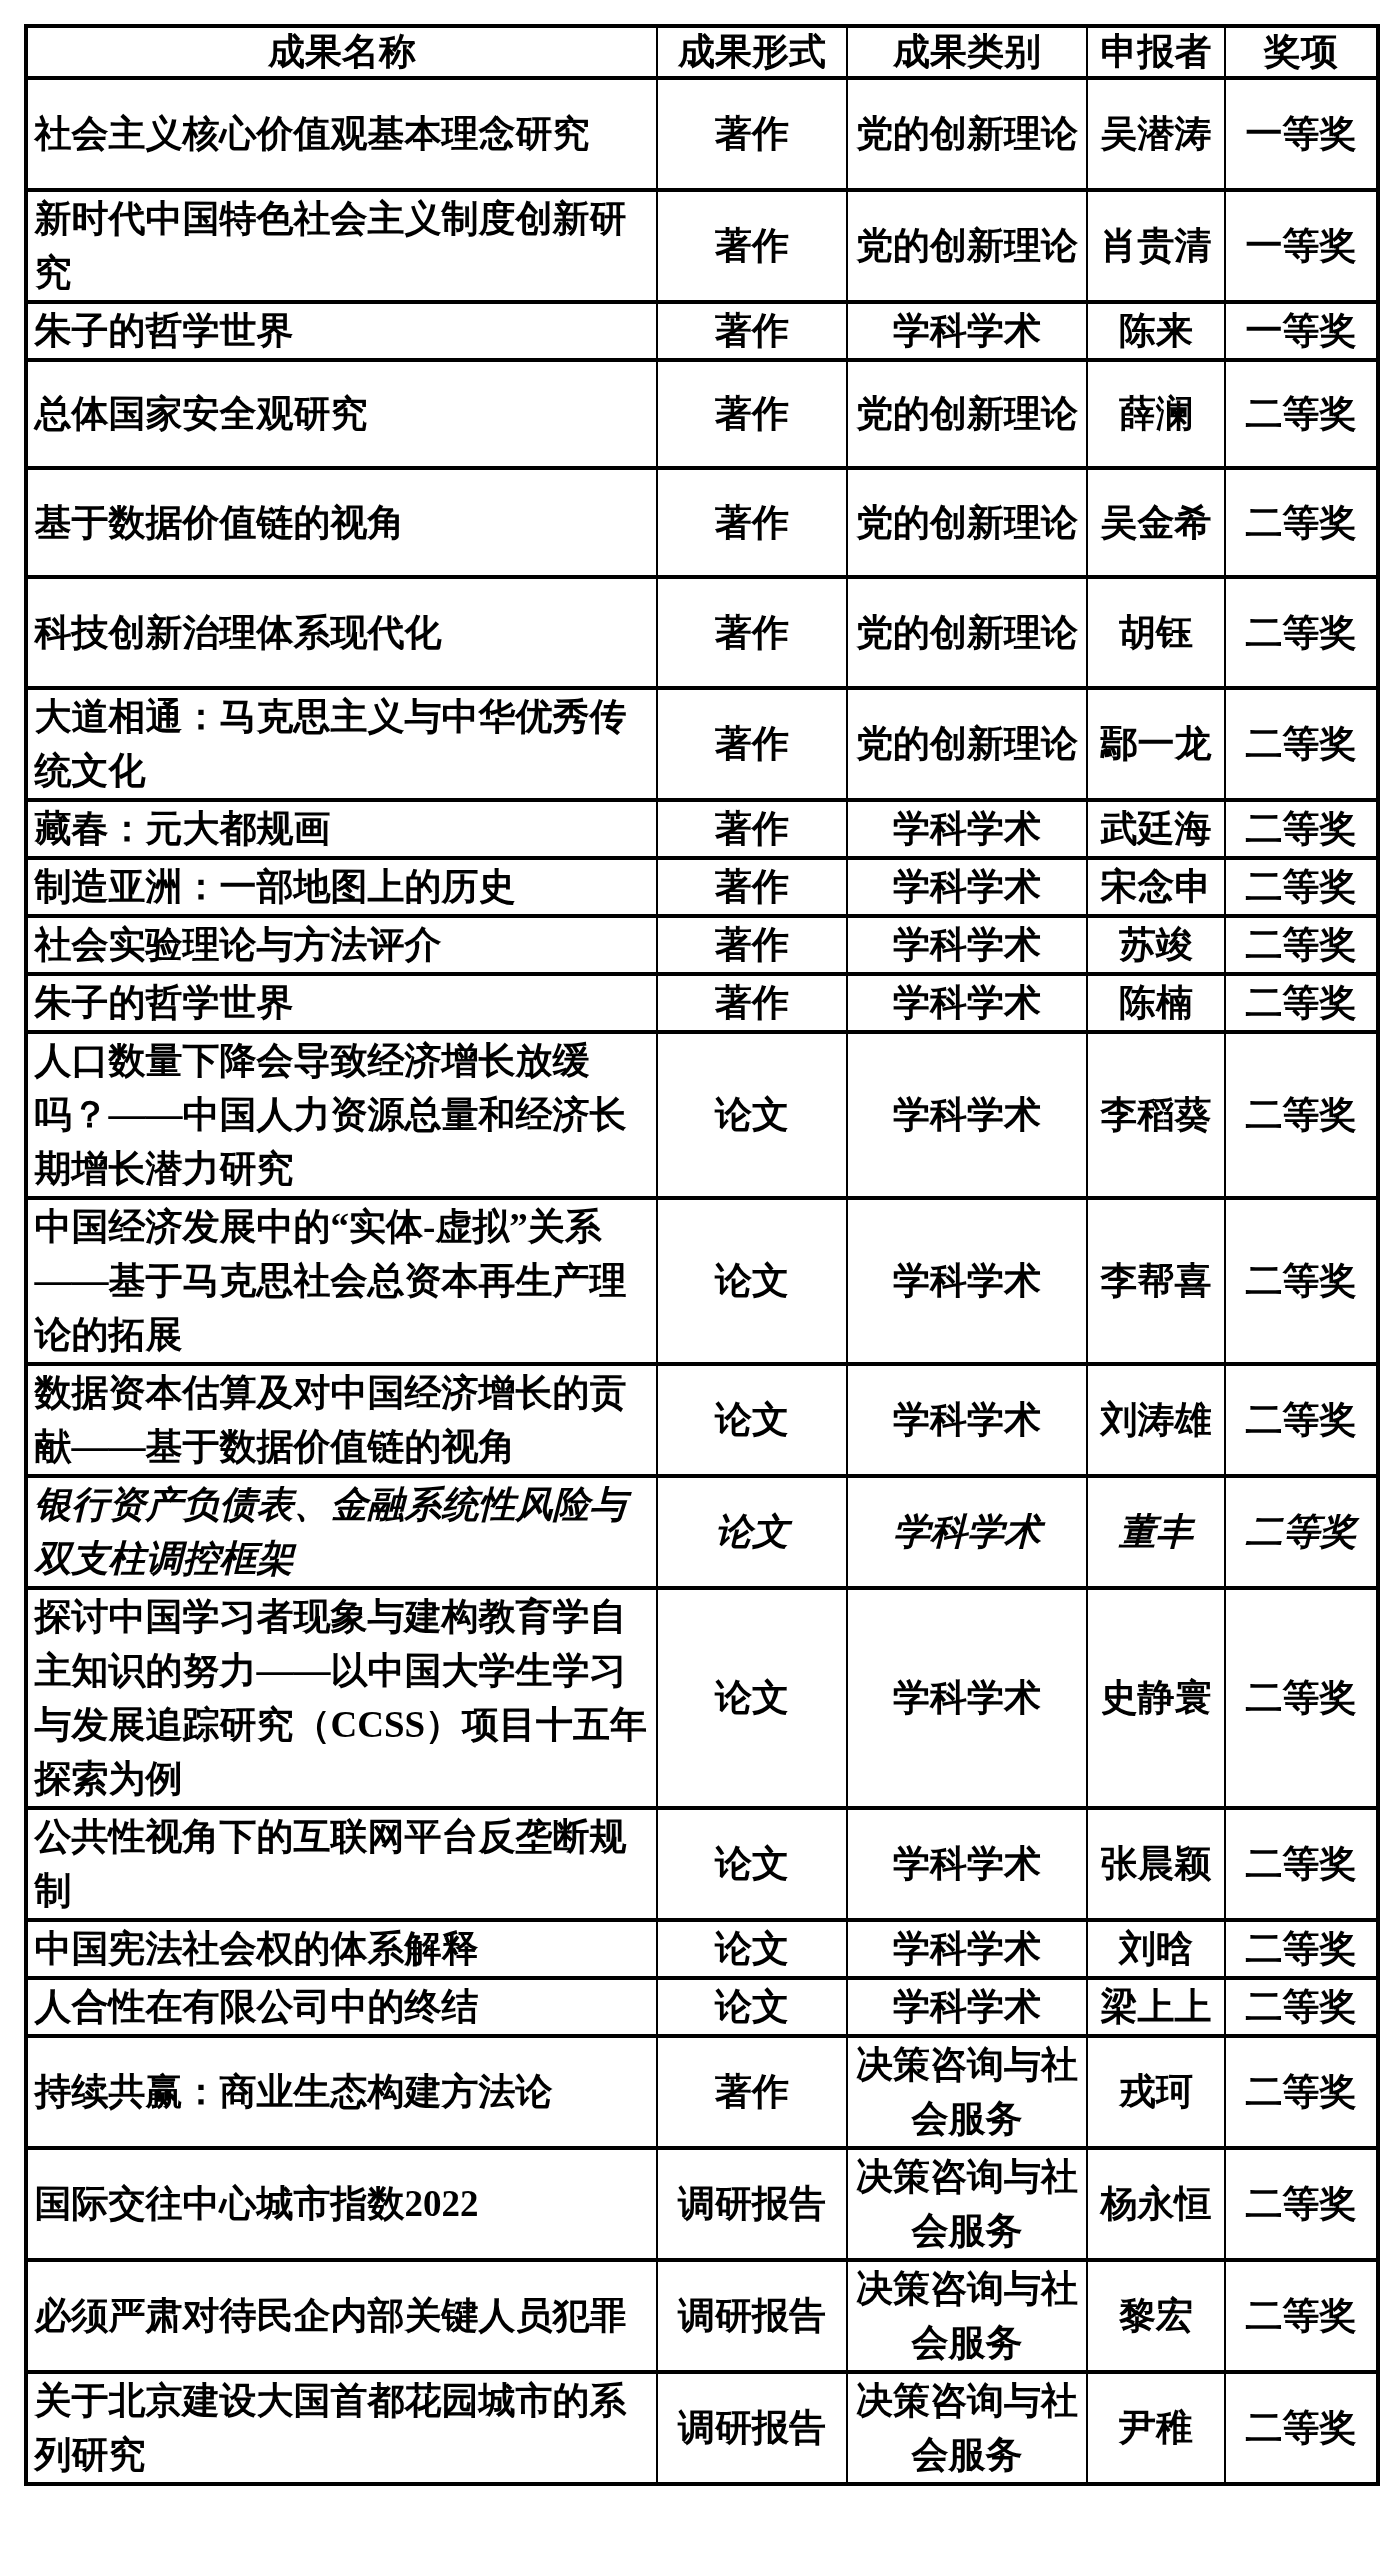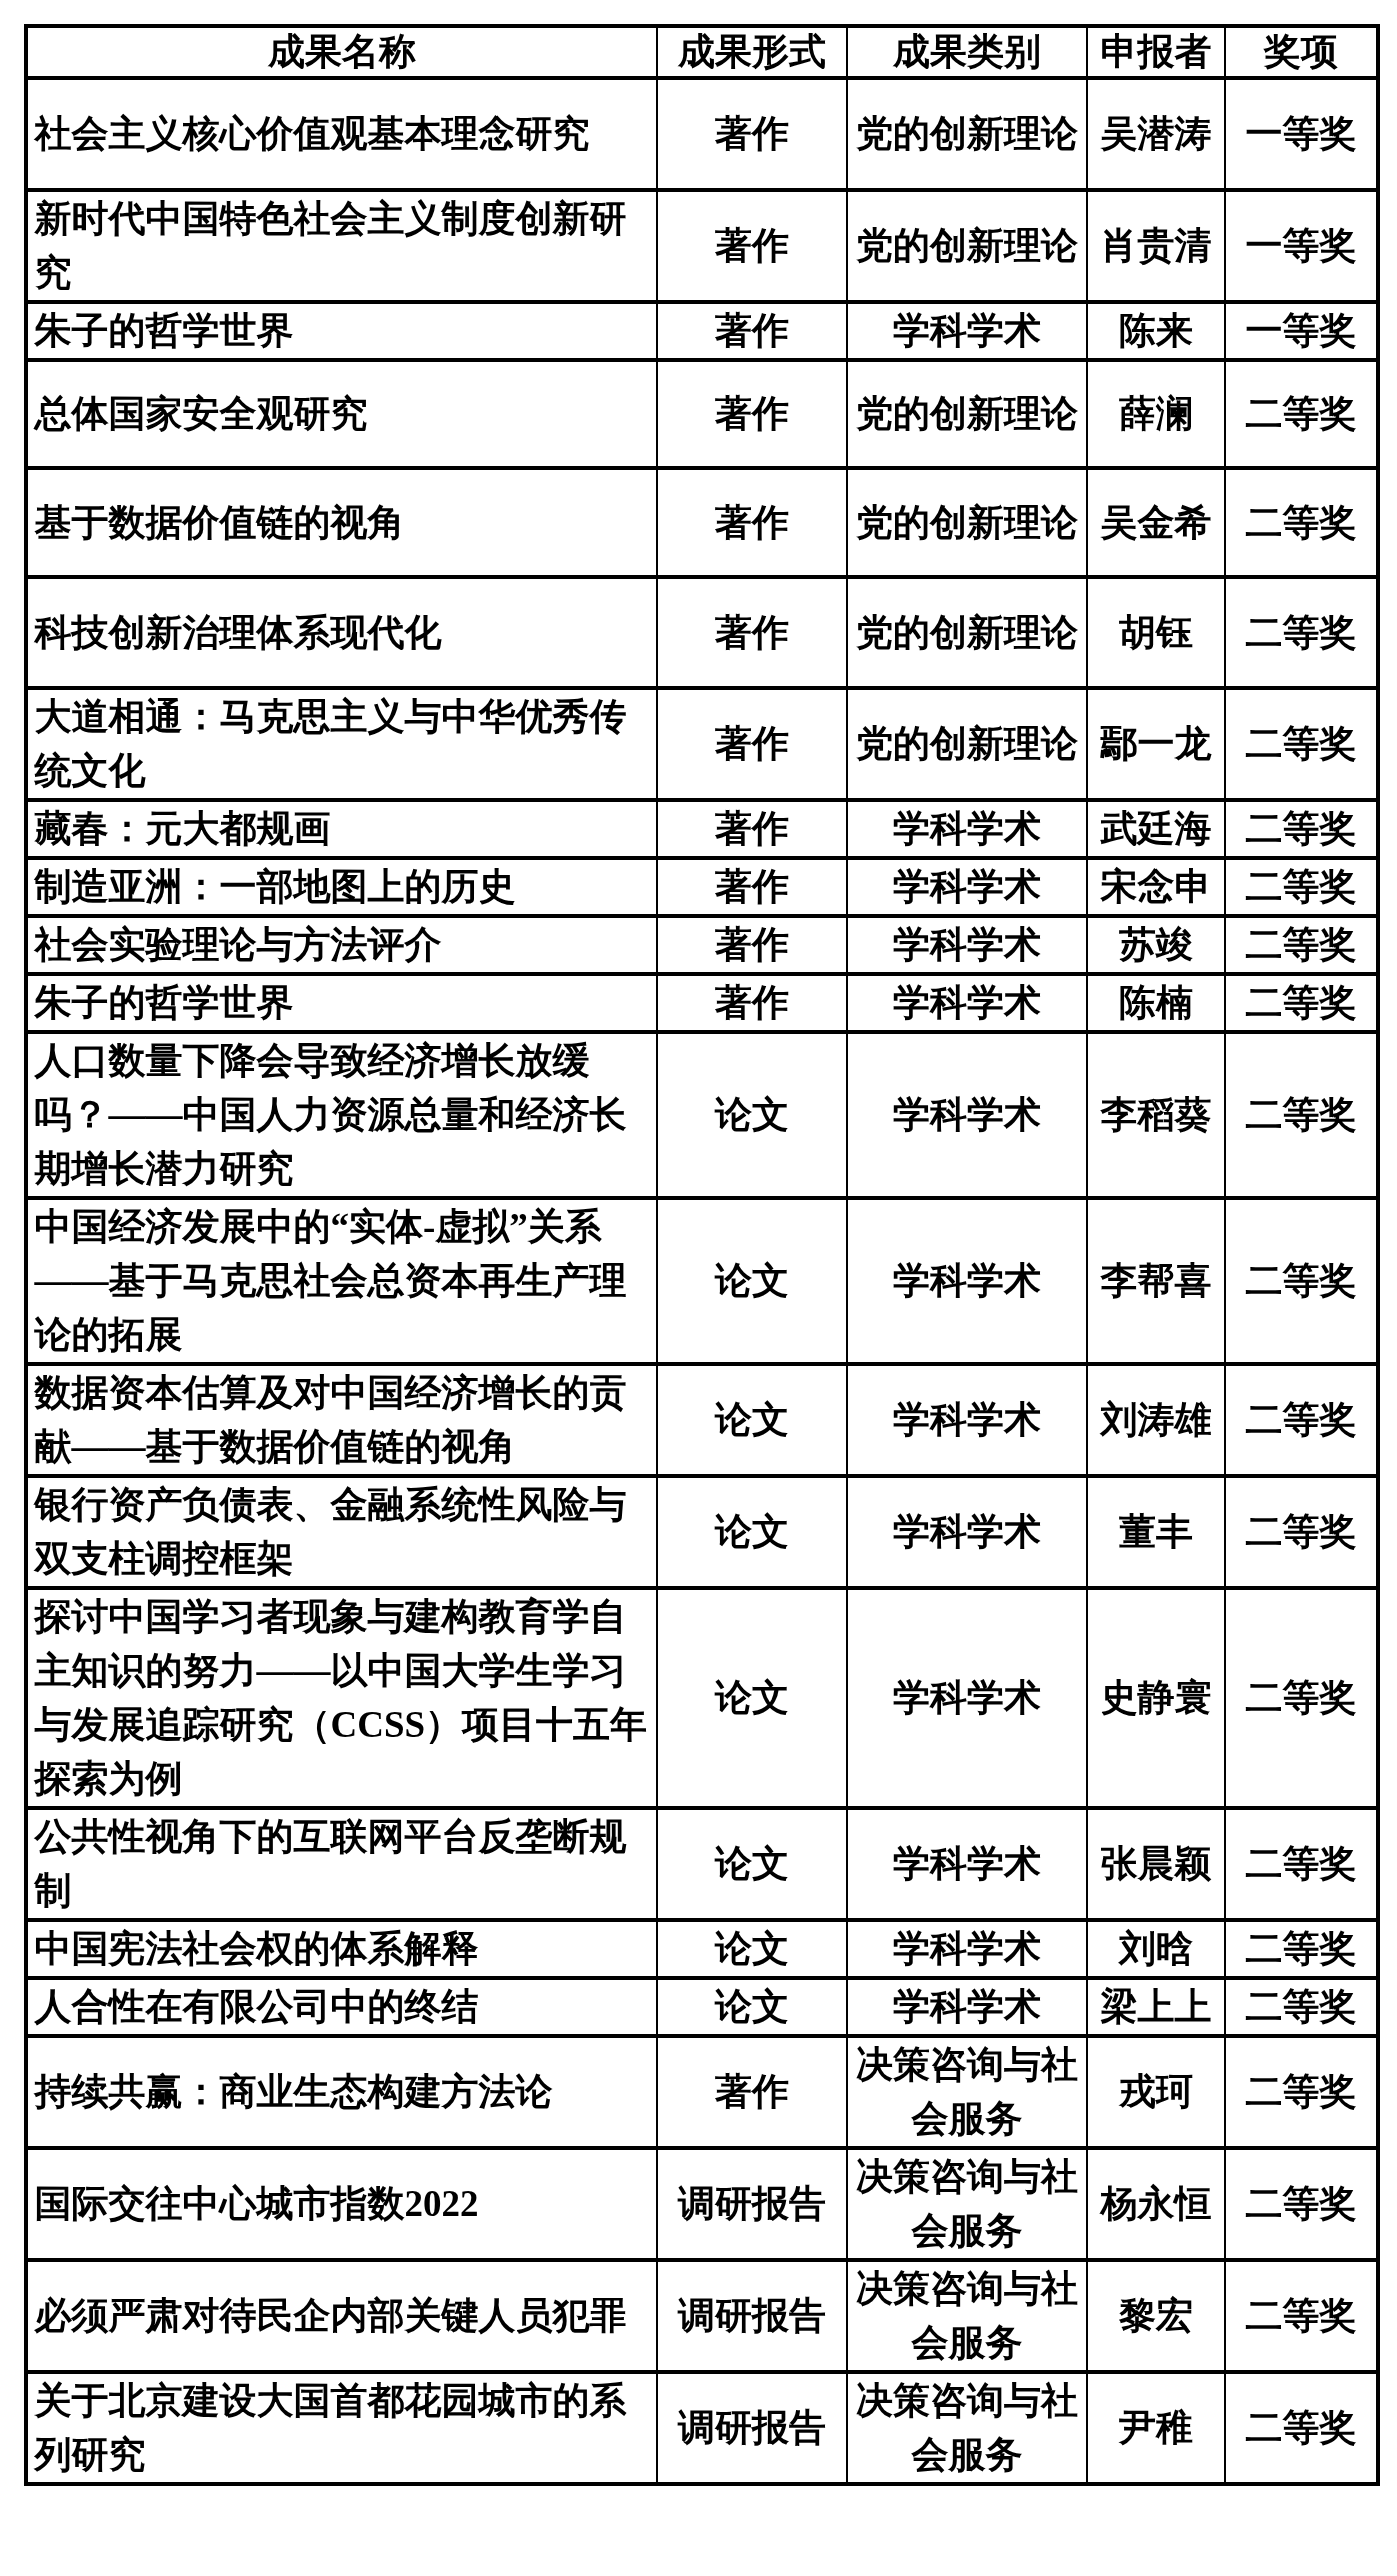--- a/index.html
+++ b/index.html
@@ -168,21 +168,21 @@
           <td class="col-applicant">李帮喜</td>
           <td class="col-award">二等奖</td>
         </tr>
         <tr style="height: 109px;">
           <td class="col-name">数据资本估算及对中国经济增长的贡献——基于数据价值链的视角</td>
           <td class="col-form">论文</td>
           <td class="col-category">学科学术</td>
           <td class="col-applicant">刘涛雄</td>
           <td class="col-award">二等奖</td>
         </tr>
-        <tr style="height: 107px;">
+        <tr style="height: 107px; font-style: italic;">
           <td class="col-name">银行资产负债表、金融系统性风险与双支柱调控框架</td>
           <td class="col-form">论文</td>
           <td class="col-category">学科学术</td>
           <td class="col-applicant">董丰</td>
           <td class="col-award">二等奖</td>
         </tr>
         <tr style="height: 218px; margin-top: 32px;">
           <td class="col-name">探讨中国学习者现象与建构教育学自主知识的努力——以中国大学生学习与发展追踪研究（CCSS）项目十五年探索为例</td>
           <td class="col-form">论文</td>
           <td class="col-category">学科学术</td>

